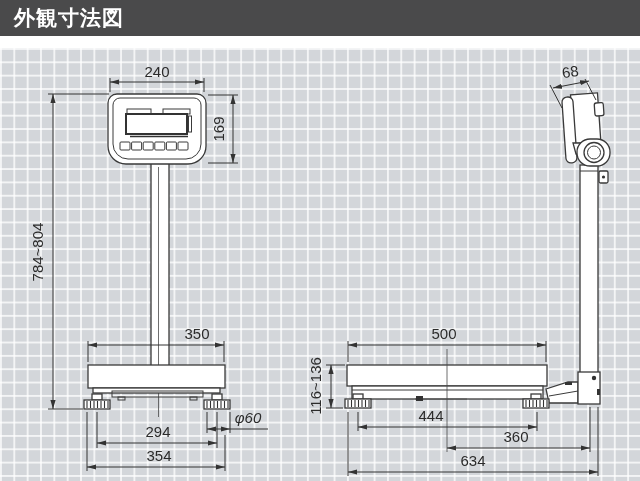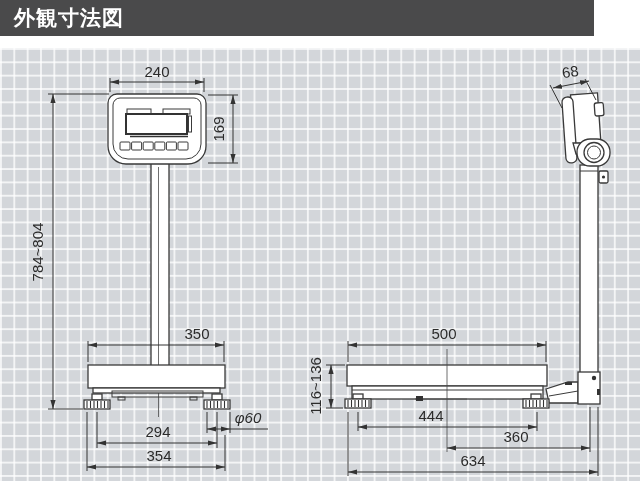--- a/index.html
+++ b/index.html
@@ -2,21 +2,21 @@
 <html><head>
 <meta charset="utf-8">
 <style>
   html,body{margin:0;padding:0;}
   body{
     width:640px;height:481px;position:relative;overflow:hidden;
     background:#ffffff;
     font-family:"Liberation Sans", sans-serif;
   }
   .title-bar{
-    position:absolute;left:0;top:0;width:594px;height:36px;
+    position:absolute;left:0;top:0;width:640px;height:36px;
     background:#4a4a4b;color:#fff;
     display:flex;align-items:center;
     padding-left:14px;box-sizing:border-box;
     font-size:21px;font-weight:bold;letter-spacing:1px;
     font-family:"DejaVu Sans","Liberation Sans",sans-serif;
   }
   .grid-area{
     position:absolute;left:0;top:48px;width:640px;height:433px;
     background-color:#d3d6da;
     background-image:

